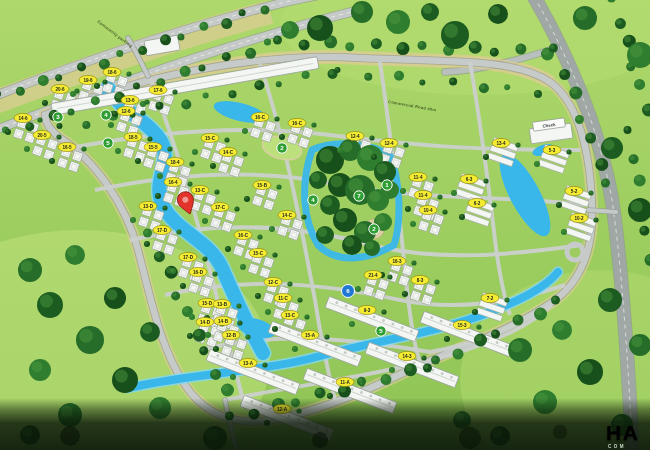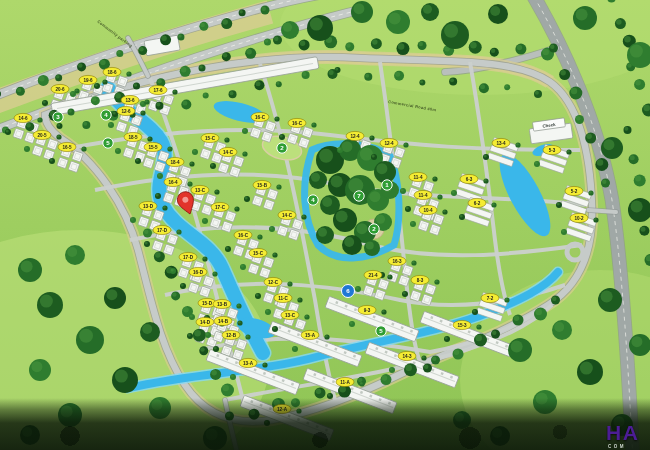--- a/index.html
+++ b/index.html
@@ -7,21 +7,21 @@
          font-family:"Liberation Sans",sans-serif;background:#9cc95e;}
   #scene{position:absolute;left:0;top:0;}
   .legend-bar{position:absolute;left:0;right:0;bottom:0;height:52px;pointer-events:none;
     background-image:
       radial-gradient(circle 16px at 70px 38px, rgba(2,12,2,.5) 0 60%, transparent 61%),
       radial-gradient(circle 13px at 320px 42px, rgba(2,12,2,.5) 0 60%, transparent 61%),
       radial-gradient(circle 18px at 470px 40px, rgba(2,12,2,.45) 0 60%, transparent 61%),
       radial-gradient(circle 12px at 560px 34px, rgba(2,12,2,.4) 0 60%, transparent 61%),
       linear-gradient(180deg, rgba(8,20,6,0) 0%, rgba(8,20,6,.45) 22%, rgba(9,21,7,.82) 48%, rgba(10,22,8,.92) 100%);}
   .logo{position:absolute;left:606px;top:421px;width:44px;overflow:hidden;white-space:nowrap;
-    color:#4c1d95;font-size:21px;font-weight:bold;letter-spacing:1.5px;
+    color:#000000;font-size:21px;font-weight:bold;letter-spacing:1.5px;
     text-shadow:0 1px 2px rgba(0,0,0,.7);}
   .logo-sub{position:absolute;left:608px;top:444px;width:42px;overflow:hidden;
     color:#ccd4cc;font-size:4.5px;letter-spacing:2.5px;font-weight:bold;}
 </style>
 </head>
 <body>
 
 <div id="stage">
   <svg id="scene" width="650" height="450" viewBox="0 0 650 450">
       <defs>

